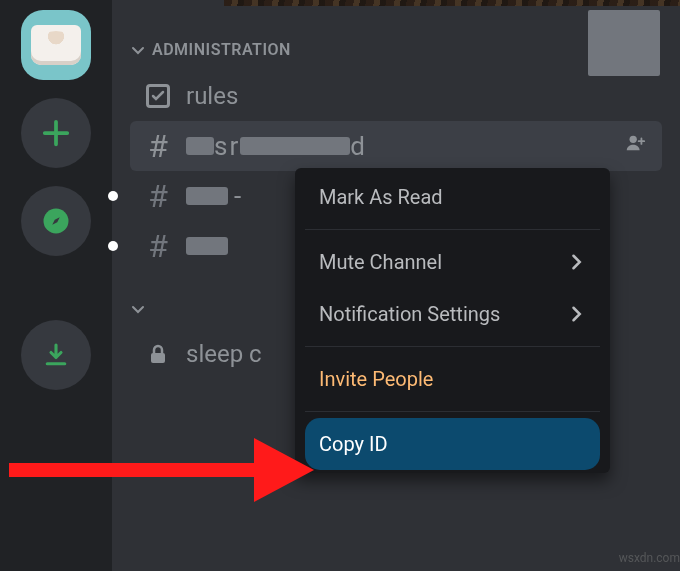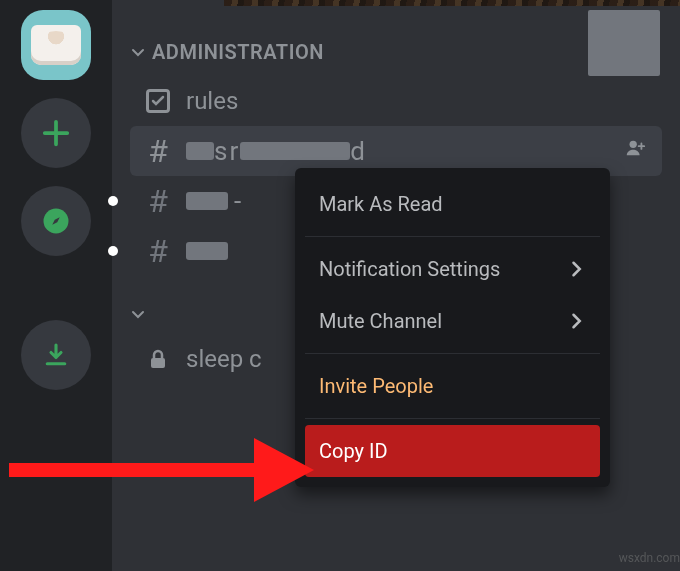--- a/index.html
+++ b/index.html
@@ -23,21 +23,21 @@
   .channel-sidebar {
     position: absolute; left: 112px; top: 0; width: 568px; height: 571px;
     background: #2f3136;
   }
   
   .category {
     padding: 24px 18px 0 18px;
   }
   .category-header {
     display: flex; align-items: center; gap: 6px; color: #8e9297;
-    font-size: 20px; font-weight: 600; letter-spacing: 0.5px; cursor: pointer;
+    font-size: 16px; font-weight: 600; letter-spacing: 0.5px; cursor: pointer;
     padding: 6px 0 12px 0;
   }
   .category-header svg { width: 16px; height: 16px; }
   
   .channel-row {
     display: flex; align-items: center; gap: 14px; height: 50px;
     padding: 0 14px; border-radius: 6px; color: #8e9297; font-size: 24px;
     cursor: pointer; position: relative;
   }
   .channel-row.selected { background: #3c3f46; color: #dcddde; }
@@ -48,31 +48,31 @@
   .channel-row .piece { color: #8e9297; font-size:26px; letter-spacing: 2px; }
   .channel-row .add-person { position:absolute; right: 16px; color:#8e9297; }
   .unread-pill { position:absolute; left:-22px; width:10px; height:10px; border-radius:50%; background:#fff; }
   
   .checkbox-icon { width:24px; height:24px; border:3px solid #8e9297; border-radius:4px; display:flex; align-items:center; justify-content:center; }
   .checkbox-icon svg { width:16px; height:16px; }
   .lock-icon svg { width:24px; height:24px; }
   
   .context-menu {
     position: absolute; left: 295px; top: 168px; width: 315px;
-    background: #18191c; border-radius: 6px; padding: 10px 0;
+    background: #18191c; border-radius: 6px; padding: 3px 0;
     box-shadow: 0 8px 16px rgba(0,0,0,.5);
     z-index: 50;
   }
   .ctx-item {
     height: 52px; margin: 0 10px; padding: 0 14px; border-radius: 4px;
     display:flex; align-items:center; justify-content:space-between;
     color: #b9bbbe; font-size: 20px; cursor: pointer;
   }
   .ctx-item.invite { color: #fdba74; }
-  .ctx-item.highlight { background: #b91c1c; color: #fff; }
+  .ctx-item.highlight { background: #0c4a6e; color: #fff; border-radius: 15px; }
   .ctx-sep { height:1px; background: #2c2e33; margin: 6px 10px; }
   .ctx-item svg { width:20px; height:20px; }
   
   .banner-stripe { position:absolute; top:0; left:112px; right:0; height:6px; background: repeating-linear-gradient(100deg,#2a1a0f 0 8px,#4a3520 8px 14px,#1c120a 14px 20px); opacity:.8; }
   .grey-box { position:absolute; top:10px; right:20px; width:72px; height:66px; background:#72767d; border-radius:2px; }
   
   .arrow-annotation { position:absolute; left:4px; top:420px; z-index:60; }
   .watermark { position:absolute; right:0; bottom:6px; color:#555759; font-size:12px; }
 </style>
 </head>
@@ -175,27 +175,27 @@
     </div>
   </div>
 </div>
 
 <div class="context-menu">
   <div class="ctx-item">
     <span>Mark As Read</span>
   </div>
   <div class="ctx-sep"></div>
   <div class="ctx-item">
-    <span>Notification Settings</span>
+    <span>Mute Channel</span>
     <svg viewBox="0 0 16 16">
         <path d="M6 3l5 5-5 5" stroke="#b9bbbe" stroke-width="2" fill="none" stroke-linecap="round"></path>
       </svg>
   </div>
   <div class="ctx-item">
-    <span>Mute Channel</span>
+    <span>Notification Settings</span>
     <svg viewBox="0 0 16 16">
         <path d="M6 3l5 5-5 5" stroke="#b9bbbe" stroke-width="2" fill="none" stroke-linecap="round"></path>
       </svg>
   </div>
   <div class="ctx-sep"></div>
   <div class="ctx-item invite">
     <span>Invite People</span>
   </div>
   <div class="ctx-sep"></div>
   <div class="ctx-item highlight">

